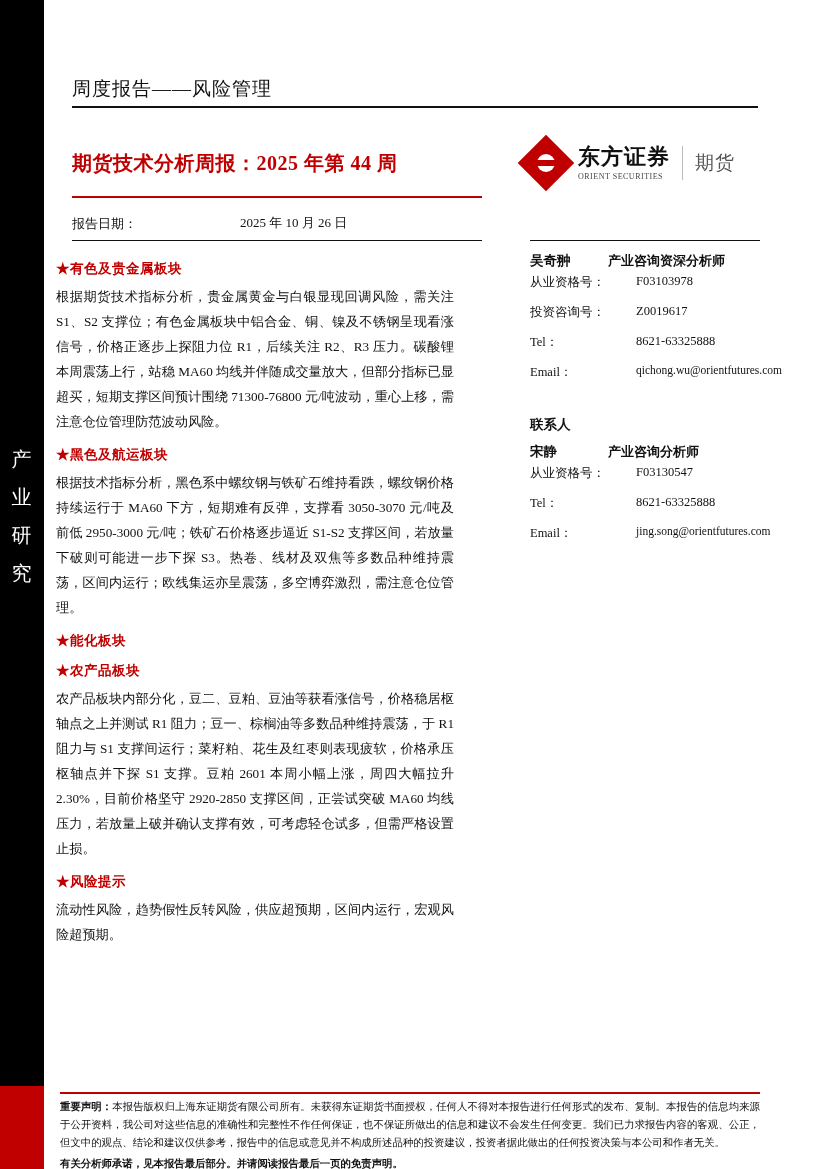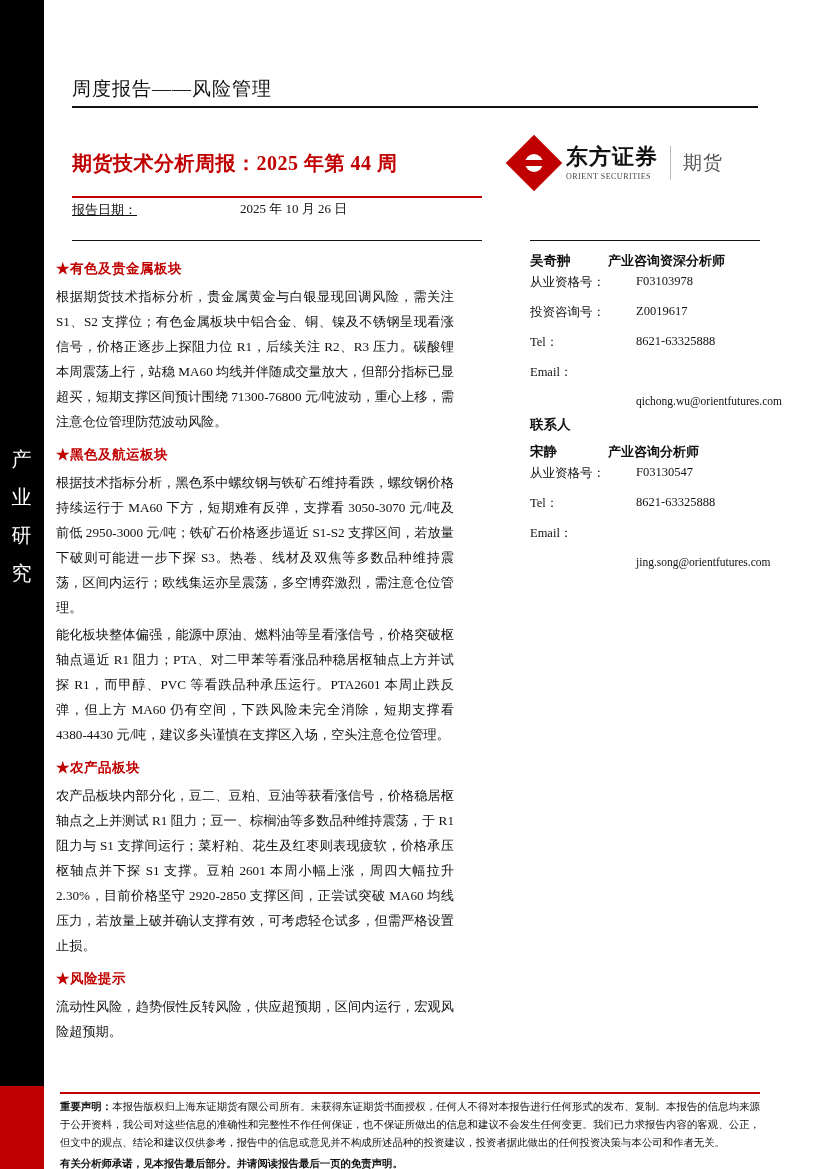--- a/index.html
+++ b/index.html
@@ -39,39 +39,39 @@
 
   .doc-title{
     position:absolute;left:72px;top:150px;font-size:20px;font-weight:bold;color:#c00000;
     letter-spacing:.5px;
   }
   .title-rule{
     position:absolute;left:72px;top:196px;width:410px;height:2px;background:#c00000;
   }
 
   
-  .logo{position:absolute;left:512px;top:136px;width:230px;height:54px;display:flex;align-items:center;}
+  .logo{position:absolute;left:524px;top:136px;width:230px;height:54px;display:flex;align-items:center;}
   .logo .mark{width:44px;height:44px;position:relative;margin-right:10px;}
   .logo .mark .sq{
     position:absolute;left:2px;top:2px;width:40px;height:40px;background:#c00000;
     transform:rotate(45deg);
   }
   .logo .mark .inner{
     position:absolute;left:13px;top:13px;width:18px;height:18px;background:#fff;border-radius:50%;
   }
   .logo .mark .bar{
     position:absolute;left:8px;top:19px;width:28px;height:6px;background:#c00000;
   }
   .logo .cn{font-size:22px;font-weight:bold;color:#111;letter-spacing:1px;line-height:1;}
   .logo .en{font-size:8px;color:#444;letter-spacing:.5px;margin-top:4px;}
   .logo .divider{width:1px;height:34px;background:#bbb;margin:0 12px;}
   .logo .suffix{font-size:19px;color:#555;letter-spacing:1px;}
 
   
-  .date-row{position:absolute;left:72px;top:200px;width:410px;text-decoration:underline;}
+  .date-row{position:absolute;left:72px;top:214px;width:410px;}
   .date-row .lbl{font-size:13px;}
   .date-row .val{position:absolute;left:168px;top:0;font-size:13px;}
   .date-rule{position:absolute;left:72px;top:240px;width:410px;height:1px;background:#111;}
 
   
   .left-col{position:absolute;left:56px;top:248px;width:410px;}
   .sec-head{
     color:#c00000;font-weight:bold;font-size:13.5px;margin:12px 0 6px 0;letter-spacing:.5px;
   }
   .para{
@@ -80,21 +80,21 @@
 
   
   .right-col{position:absolute;left:530px;top:240px;width:230px;}
   .r-rule{width:230px;height:1px;background:#111;margin-bottom:10px;}
   .person{margin-bottom:4px;}
   .person .name{font-size:13.5px;font-weight:bold;display:inline-block;width:74px;}
   .person .role{font-size:13px;font-weight:bold;}
   .kv{position:relative;height:30px;font-size:12.5px;}
   .kv .k{position:absolute;left:0;top:0;}
   .kv .v{position:absolute;left:106px;top:0;}
-  .kv .v.email{font-size:11.5px;left:106px;margin-top:31px;}
+  .kv .v.email{font-size:11.5px;left:106px;}
   .contact-head{font-size:13.5px;font-weight:bold;margin:22px 0 8px 0;}
 
   
   .foot-rule{position:absolute;left:60px;top:1092px;width:700px;height:2px;background:#c00000;}
   .foot{
     position:absolute;left:60px;top:1098px;width:700px;font-size:10.4px;line-height:18px;color:#111;
     text-align:justify;
   }
   .foot .bold{font-weight:bold;}
   .foot-last{margin-top:3px;font-weight:bold;}
@@ -140,21 +140,21 @@
   </div>
   <div class="date-rule"></div>
 
   <div class="left-col">
     <div class="sec-head">★有色及贵金属板块</div>
     <p class="para">根据期货技术指标分析，贵金属黄金与白银显现回调风险，需关注 S1、S2 支撑位；有色金属板块中铝合金、铜、镍及不锈钢呈现看涨信号，价格正逐步上探阻力位 R1，后续关注 R2、R3 压力。碳酸锂本周震荡上行，站稳 MA60 均线并伴随成交量放大，但部分指标已显超买，短期支撑区间预计围绕 71300-76800 元/吨波动，重心上移，需注意仓位管理防范波动风险。</p>
 
     <div class="sec-head">★黑色及航运板块</div>
     <p class="para">根据技术指标分析，黑色系中螺纹钢与铁矿石维持看跌，螺纹钢价格持续运行于 MA60 下方，短期难有反弹，支撑看 3050-3070 元/吨及前低 2950-3000 元/吨；铁矿石价格逐步逼近 S1-S2 支撑区间，若放量下破则可能进一步下探 S3。热卷、线材及双焦等多数品种维持震荡，区间内运行；欧线集运亦呈震荡，多空博弈激烈，需注意仓位管理。</p>
 
-    <p class="para">能化板块整体偏强，能源中原油、燃料油等呈看涨信号，价格突破枢轴点逼近 R1 阻力；PTA、对二甲苯等看涨品种稳居枢轴点上方并试探 R1，而甲醇、PVC 等看跌品种承压运行。PTA2601 本周止跌反弹，但上方 MA60 仍有空间，下跌风险未完全消除，短期支撑看 4380-4430 元/吨，建议多头谨慎在支撑区入场，空头注意仓位管理。</p>
+    <div class="sec-head">★能化板块</div>
 
     <div class="sec-head">★农产品板块</div>
     <p class="para">农产品板块内部分化，豆二、豆粕、豆油等获看涨信号，价格稳居枢轴点之上并测试 R1 阻力；豆一、棕榈油等多数品种维持震荡，于 R1 阻力与 S1 支撑间运行；菜籽粕、花生及红枣则表现疲软，价格承压枢轴点并下探 S1 支撑。豆粕 2601 本周小幅上涨，周四大幅拉升 2.30%，目前价格坚守 2920-2850 支撑区间，正尝试突破 MA60 均线压力，若放量上破并确认支撑有效，可考虑轻仓试多，但需严格设置止损。</p>
 
     <div class="sec-head">★风险提示</div>
     <p class="para">流动性风险，趋势假性反转风险，供应超预期，区间内运行，宏观风险超预期。</p>
   </div>
 
   <div class="right-col">
     <div class="r-rule"></div>

